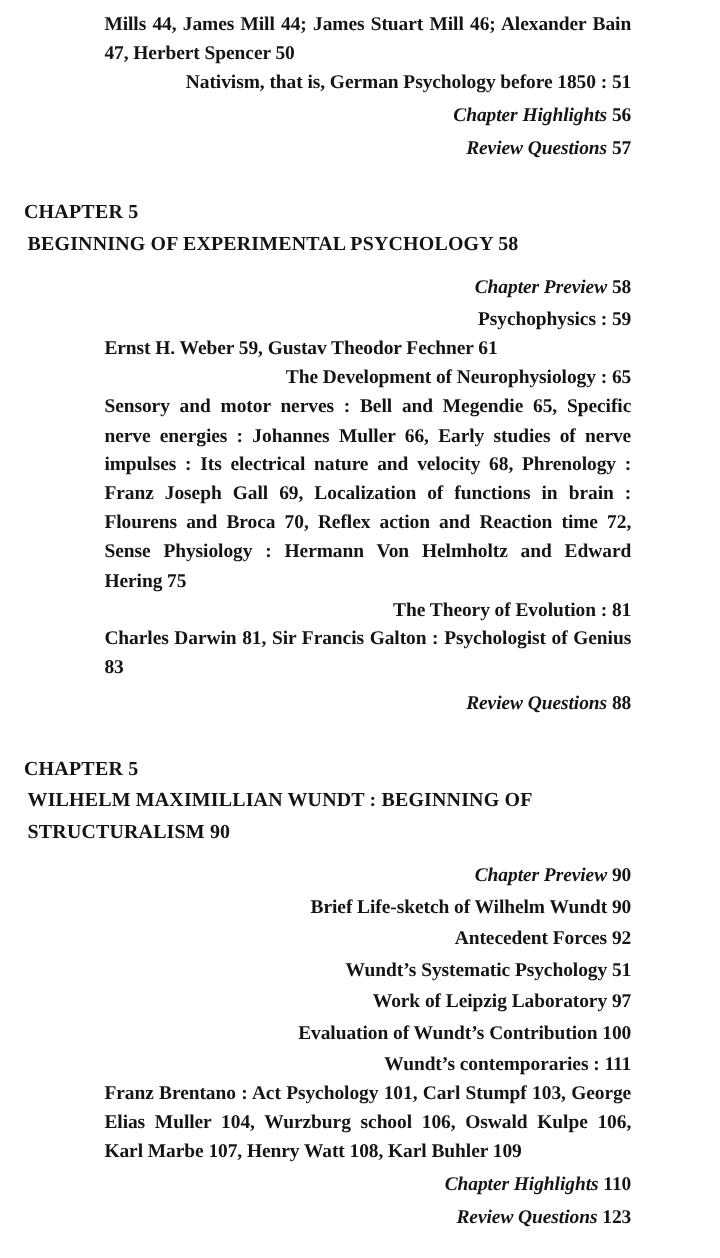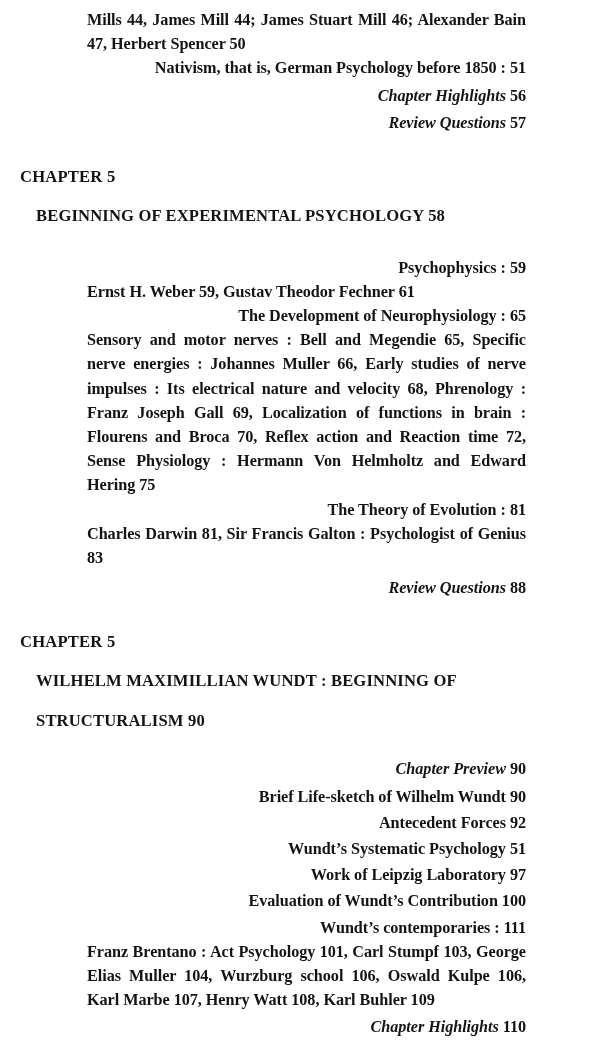--- a/index.html
+++ b/index.html
@@ -71,21 +71,21 @@
     font-weight: bold;
     line-height: 23px;
     letter-spacing: 0.2px;
     margin: 0;
   }
   .chapter-title {
     font-size: 16.6px;
     font-weight: bold;
     line-height: 23.5px;
     letter-spacing: 0.15px;
-    margin: 16px;
+    margin: 3px;
   }
 
   
   .gap-before-chapter { height: 30px; }
   .gap-after-chapter  { height: 9px; }
   .gap-sm             { height: 3px; }
   .gap-para           { height: 2px; }
   .top-pad            { height: 8px; }
 
   
@@ -125,20 +125,24 @@
 
   <div class="chapter-block">
     <p class="chapter-label">CHAPTER 5</p>
     <p class="chapter-title">BEGINNING OF EXPERIMENTAL PSYCHOLOGY 58</p>
   </div>
 
   <div class="gap-after-chapter"></div>
 
   <div>
 
+    <p class="toc-entry lvl1 ital">
+      <span>Chapter Preview</span>
+      <span class="num">58</span>
+    </p>
 
     <div class="gap-sm"></div>
 
     <p class="toc-entry lvl1">Psychophysics : 59</p>
 
     <p class="toc-entry lvl2 last-justify">Ernst H. Weber 59, Gustav Theodor Fechner 61</p>
 
     <p class="toc-entry lvl1">The Development of Neurophysiology : 65</p>
 
     <p class="toc-entry lvl2 last-justify">Sensory and motor nerves : Bell and Megendie 65, Specific nerve energies : Johannes Muller 66, Early studies of nerve impulses : Its electrical nature and velocity 68, Phrenology : Franz Joseph Gall 69, Localization of functions in brain : Flourens and Broca 70, Reflex action and Reaction time 72, Sense Physiology : Hermann Von Helmholtz and Edward Hering 75</p>

